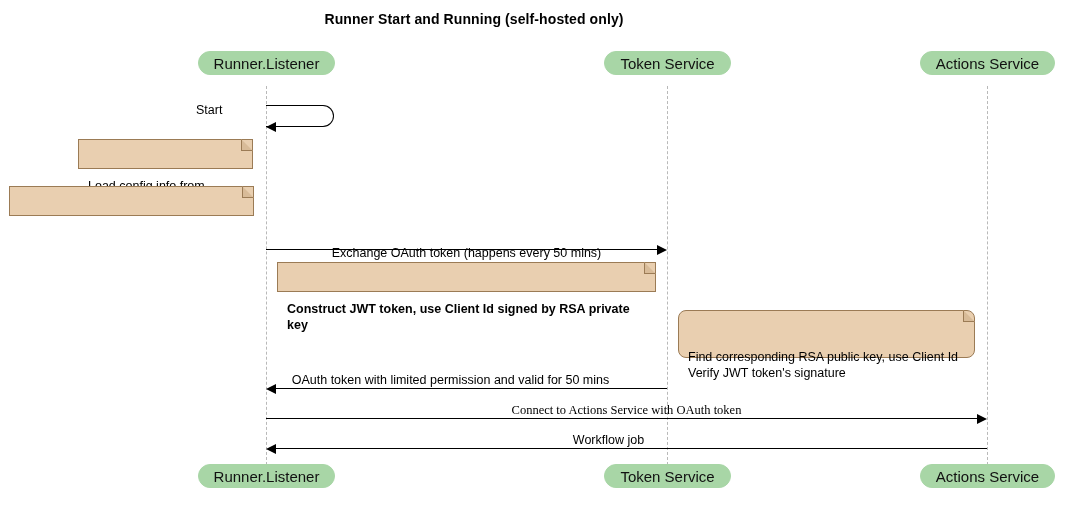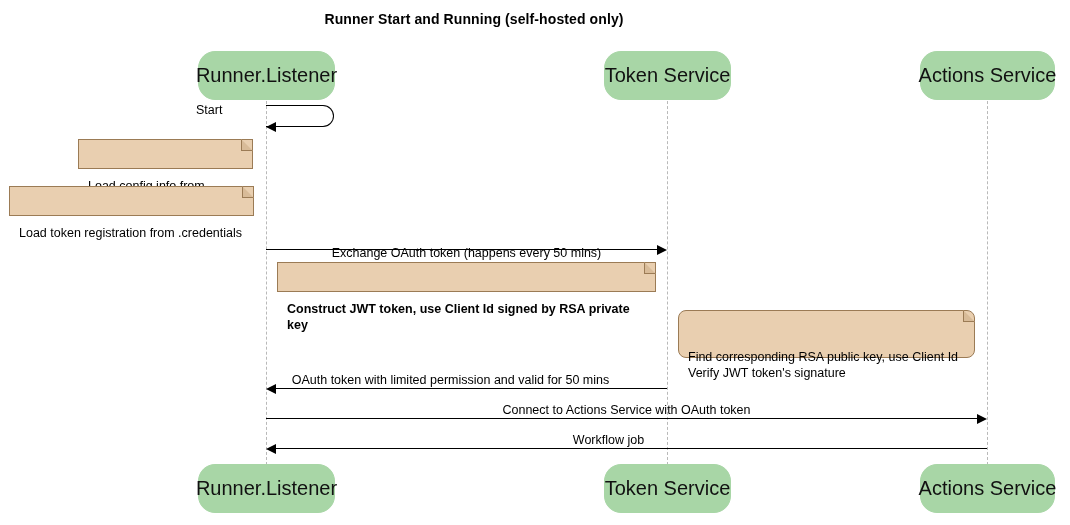--- a/index.html
+++ b/index.html
@@ -17,23 +17,23 @@
     text-align:center;font-size:14px;font-weight:bold;color:#000;
     letter-spacing:0.1px;
   }
 
   
   .participant{
     position:absolute;
     background:#a8d6a6;
     border:1px solid #a8d6a6;
     border-radius:17px;
-    height:49px;
+    height:24px;
     display:flex;align-items:center;justify-content:center;
-    font-size:20px;color:#111;
+    font-size:15px;color:#111;
     box-sizing:border-box;
     white-space:nowrap;
   }
 
   
   .lifeline{
     position:absolute;width:0;
     border-left:1px dashed #b9b9b9;
   }
 
@@ -123,21 +123,20 @@
   <div class="selfloop" style="left:266px;top:105px;width:68px;height:22px;"></div>
   <div class="arrow-head arrow-left" style="left:266px;top:122px;"></div>
 
   <div class="note" style="left:78px;top:139px;width:175px;height:30px;">
     <span class="fold"></span>
     <span>Load config info from .runner</span>
   </div>
 
   <div class="note" style="left:9px;top:186px;width:245px;height:30px;">
     <span class="fold"></span>
-    <span>Load token registration from .credentials</span>
   </div>
 
   <div class="msg-label" style="left:266px;top:246px;width:401px;">Exchange OAuth token (happens every 50 mins)</div>
   <div class="msg" style="left:266px;top:249px;width:391px;"></div>
   <div class="arrow-head arrow-right" style="left:657px;top:245px;"></div>
 
   <div class="note" style="left:277px;top:262px;width:379px;height:30px;font-weight:bold;">
     <span class="fold"></span>
     <span>Construct JWT token, use Client Id signed by RSA private key</span>
   </div>
@@ -145,21 +144,21 @@
   <div class="note" style="left:678px;top:310px;width:297px;height:48px;border-radius:8px;">
     <span class="fold"></span>
     <span>Find corresponding RSA public key, use Client Id
 Verify JWT token's signature</span>
   </div>
 
   <div class="msg-label" style="left:250px;top:373px;width:401px;text-align:center;">OAuth token with limited permission and valid for 50 mins</div>
   <div class="msg" style="left:276px;top:388px;width:391px;"></div>
   <div class="arrow-head arrow-left" style="left:266px;top:384px;"></div>
 
-  <div class="msg-label" style="left:266px;top:403px;width:721px;">Connect to Actions Service with OAuth token</div>
+  <div class="msg-label" style="left:266px;top:403px;width:721px;font-family:Liberation Serif, serif;">Connect to Actions Service with OAuth token</div>
   <div class="msg" style="left:266px;top:418px;width:711px;"></div>
   <div class="arrow-head arrow-right" style="left:977px;top:414px;"></div>
 
   <div class="msg-label" style="left:248px;top:433px;width:721px;">Workflow job</div>
   <div class="msg" style="left:276px;top:448px;width:711px;"></div>
   <div class="arrow-head arrow-left" style="left:266px;top:444px;"></div>
 
 </div>
 
 </body></html>

